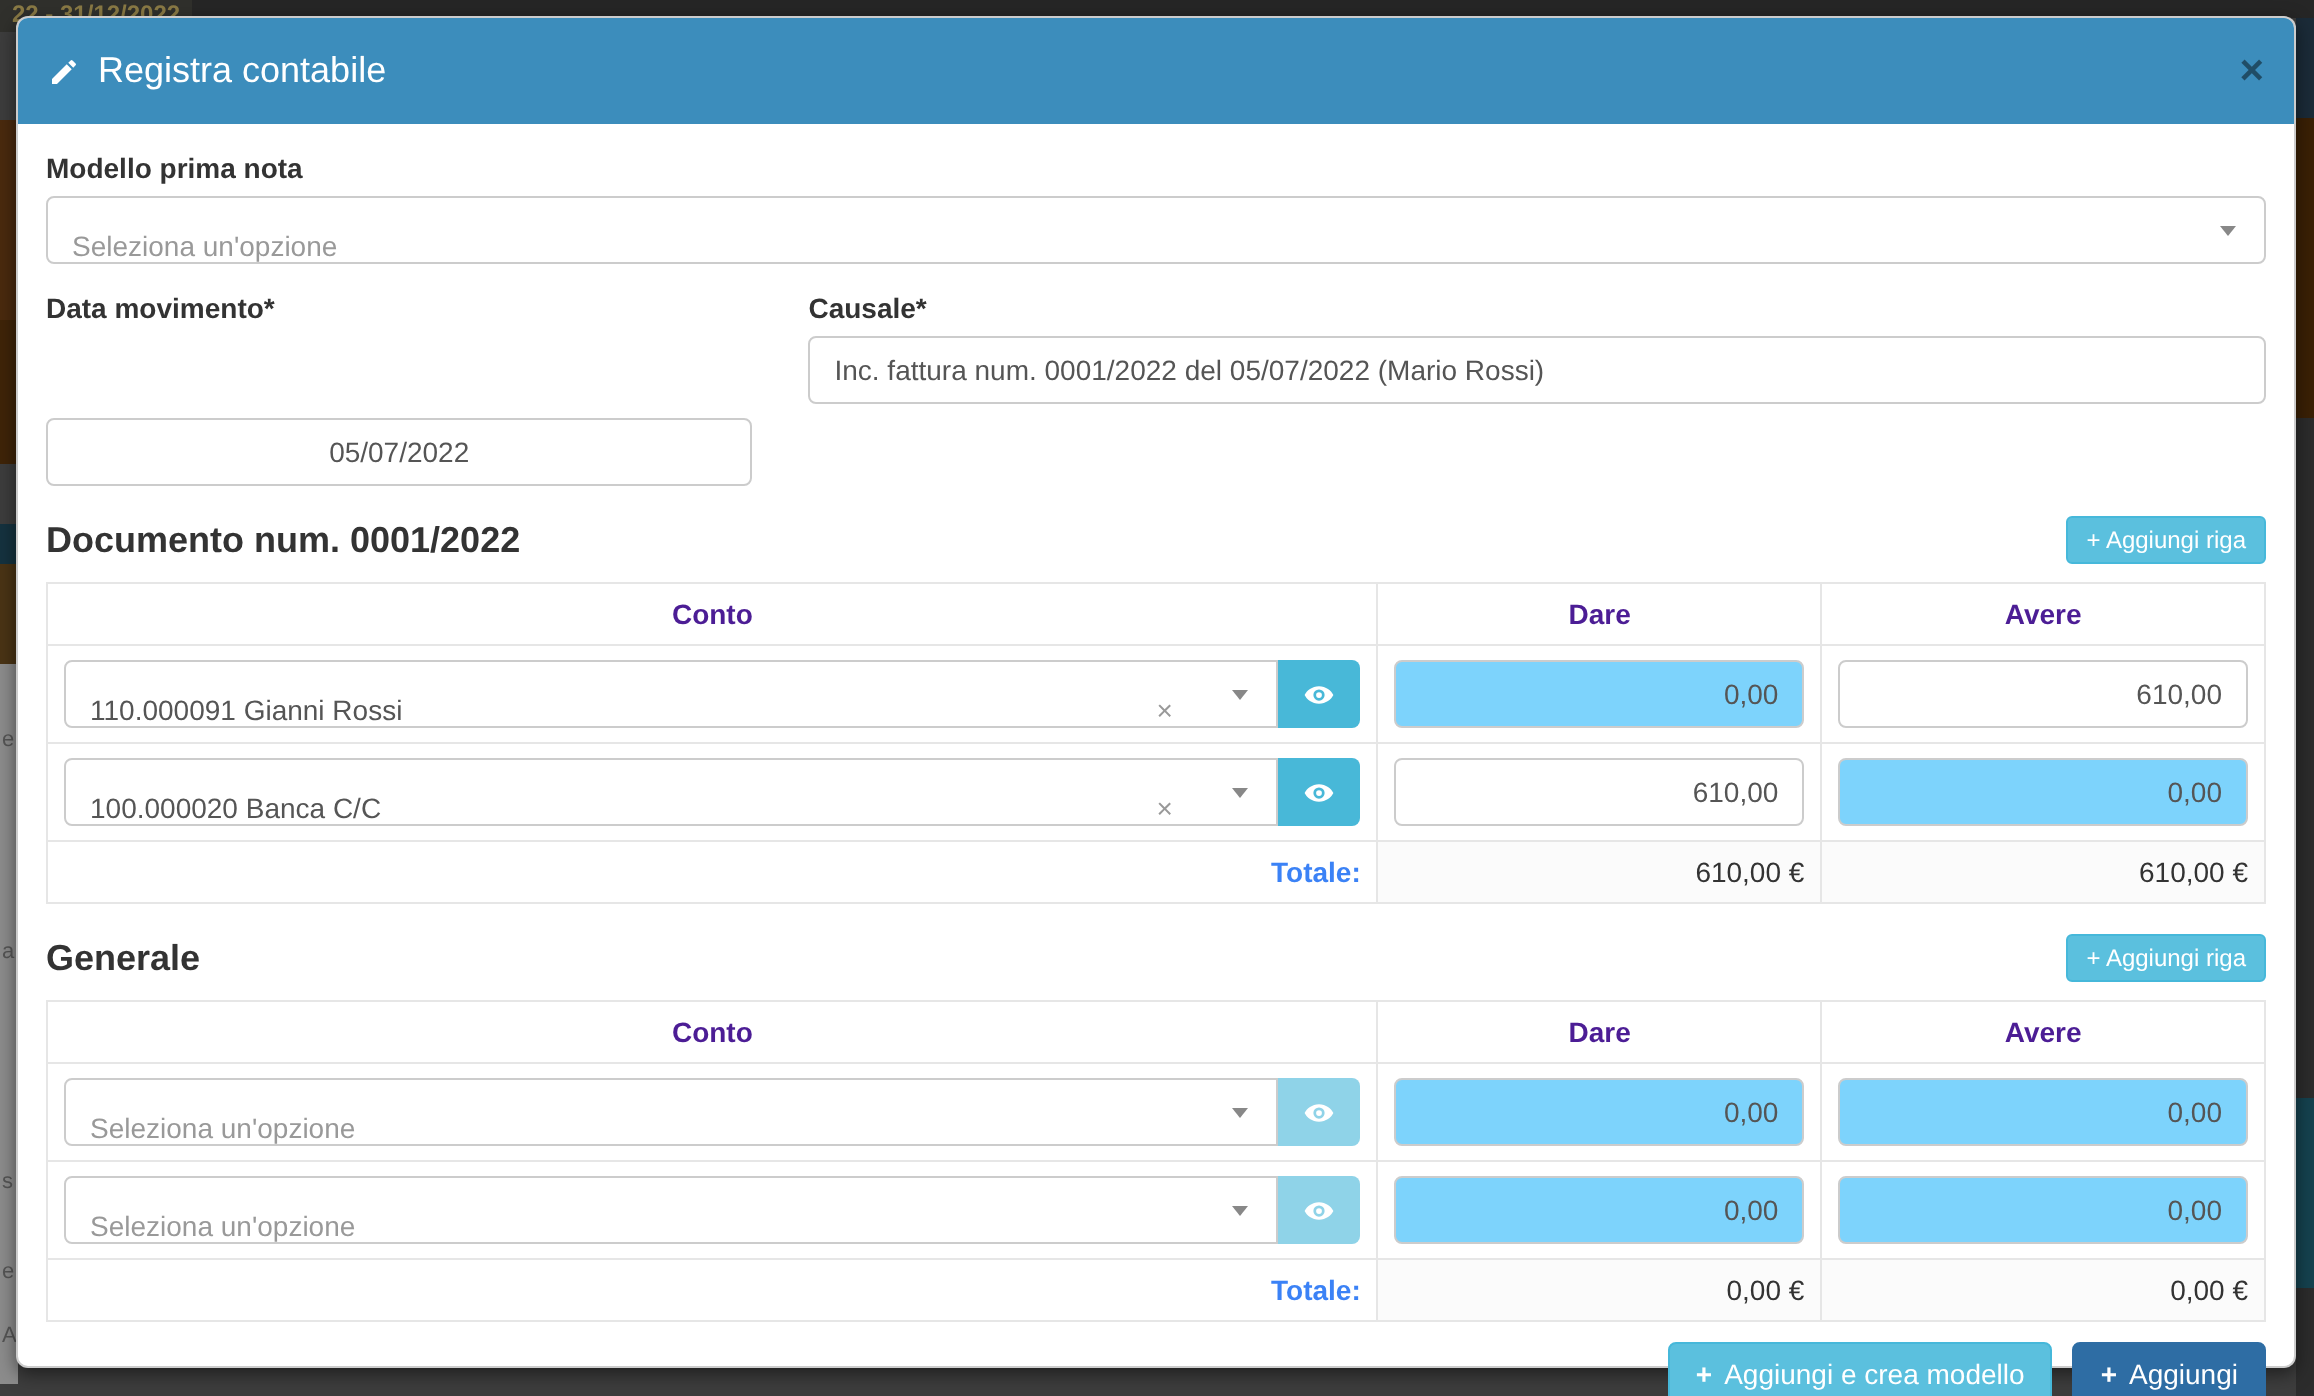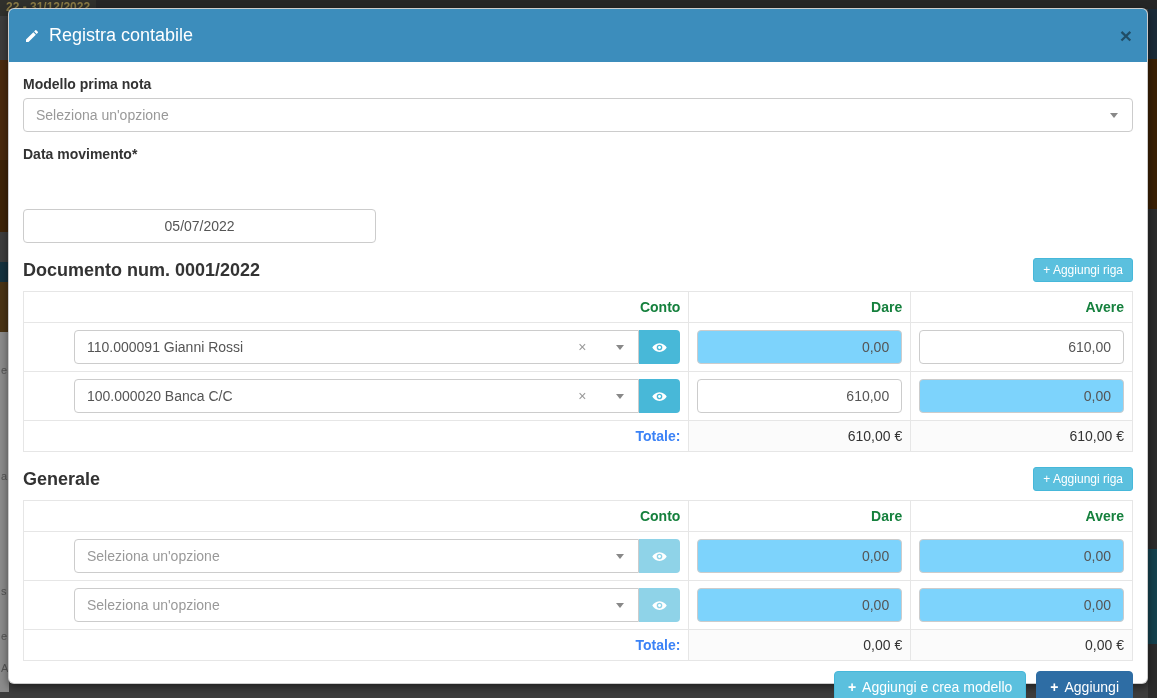--- a/index.html
+++ b/index.html
@@ -56,52 +56,52 @@
   }
   .text-center { text-align:center;margin-top:47px; }
   .row2 { display:flex; margin:0 -14px 14px -14px; }
   .col-a { width:33.5%; padding:0 14px; }
   .col-b { width:66.5%; padding:0 14px; }
 
   
   .sel2 {
     position:relative; height:34px; background:#fff;
     border:1px solid #ccc; border-radius:4px;
-    display:flex; align-items:center; padding:0 30px 0 12px;
+    display:flex; align-items:flex-end; padding:0 30px 0 12px;
     font-size:14px; color:#555; cursor:pointer; width:100%;
   }
   .sel2 .ph { color:#999; }
   .sel2 .clear-x { position:absolute; right:52px; color:#999; font-size:14px; cursor:pointer; }
   .sel2 .caret {
     position:absolute; right:14px; top:50%; margin-top:-2px;
     width:0; height:0; border-left:4px solid transparent;
     border-right:4px solid transparent; border-top:5px solid #888;
   }
   .input-group { display:flex; width:100%; }
-  .input-group .sel2 { flex:1 1 auto; border-radius:4px 0 0 4px;margin-left:42px; }
+  .input-group .sel2 { flex:1 1 auto; border-radius:4px 0 0 4px; }
   .btn-eye {
     flex:0 0 41px; width:41px; height:34px; border:none; cursor:pointer;
     background:#48b8d8; border-radius:0 4px 4px 0;
     display:flex; align-items:center; justify-content:center;
   }
   .btn-eye.dim { background:#8fd3e8; }
 
   
   .section-head { display:flex; align-items:center; justify-content:space-between; margin:15px 0 9px 0; }
   .section-title { font-size:18px; font-weight:bold; color:#333; }
   .btn-addrow {
     background:#5bc0de; border:1px solid #46b8da; color:#fff; cursor:pointer;
     font-size:12px; padding:4px 9px; border-radius:3px;
     font-family:"Liberation Sans", sans-serif;
   }
 
   
   table.grid { width:100%; border-collapse:collapse; border:1px solid #e2e2e2; }
   table.grid th, table.grid td { border:1px solid #e6e6e6; padding:7px 8px; vertical-align:middle; }
-  table.grid th { text-align:right; font-size:14px; color:#15803d; }
+  table.grid th { text-align:center; font-size:14px; color:#4c1d95; }
   .col-conto { width:60%; } .col-dare { width:20%; } .col-avere { width:20%; }
   .num-input { text-align:right; }
   .num-input:disabled { background:#7dd3fc; opacity:1; color:#555; }
   .total-lbl { text-align:right; font-weight:bold; font-size:14px; color:#3b82f6; }
   .total-val { text-align:right; font-size:14px; color:#333; background:#fbfbfb; }
 
   
   .modal-footer { padding:10px 14px 16px 14px; display:flex; justify-content:flex-end; gap:10px; flex:0 0 auto; }
   .btn { font-size:14px; padding:7px 13px; border-radius:4px; color:#fff; border:1px solid transparent;
          cursor:pointer; display:flex; align-items:center; gap:6px;
@@ -153,20 +153,24 @@
         <span class="ph">Seleziona un'opzione</span>
         <span class="caret"></span>
       </div>
     </div>
 
     <div class="row2">
       <div class="col-a">
         <label class="ctl-label">Data movimento*</label>
         <input class="form-control text-center" value="05/07/2022" style="">
       </div>
+      <div class="col-b">
+        <label class="ctl-label">Causale*</label>
+        <input class="form-control" value="Inc. fattura num. 0001/2022 del 05/07/2022 (Mario Rossi)" style="">
+      </div>
     </div>
 
     <div class="section-head">
       <div class="section-title">Documento num. 0001/2022</div>
       <button class="btn-addrow"><span class="plus">+</span> <span>Aggiungi riga</span></button>
     </div>
 
     <table class="grid">
       <tbody>
           <tr>

